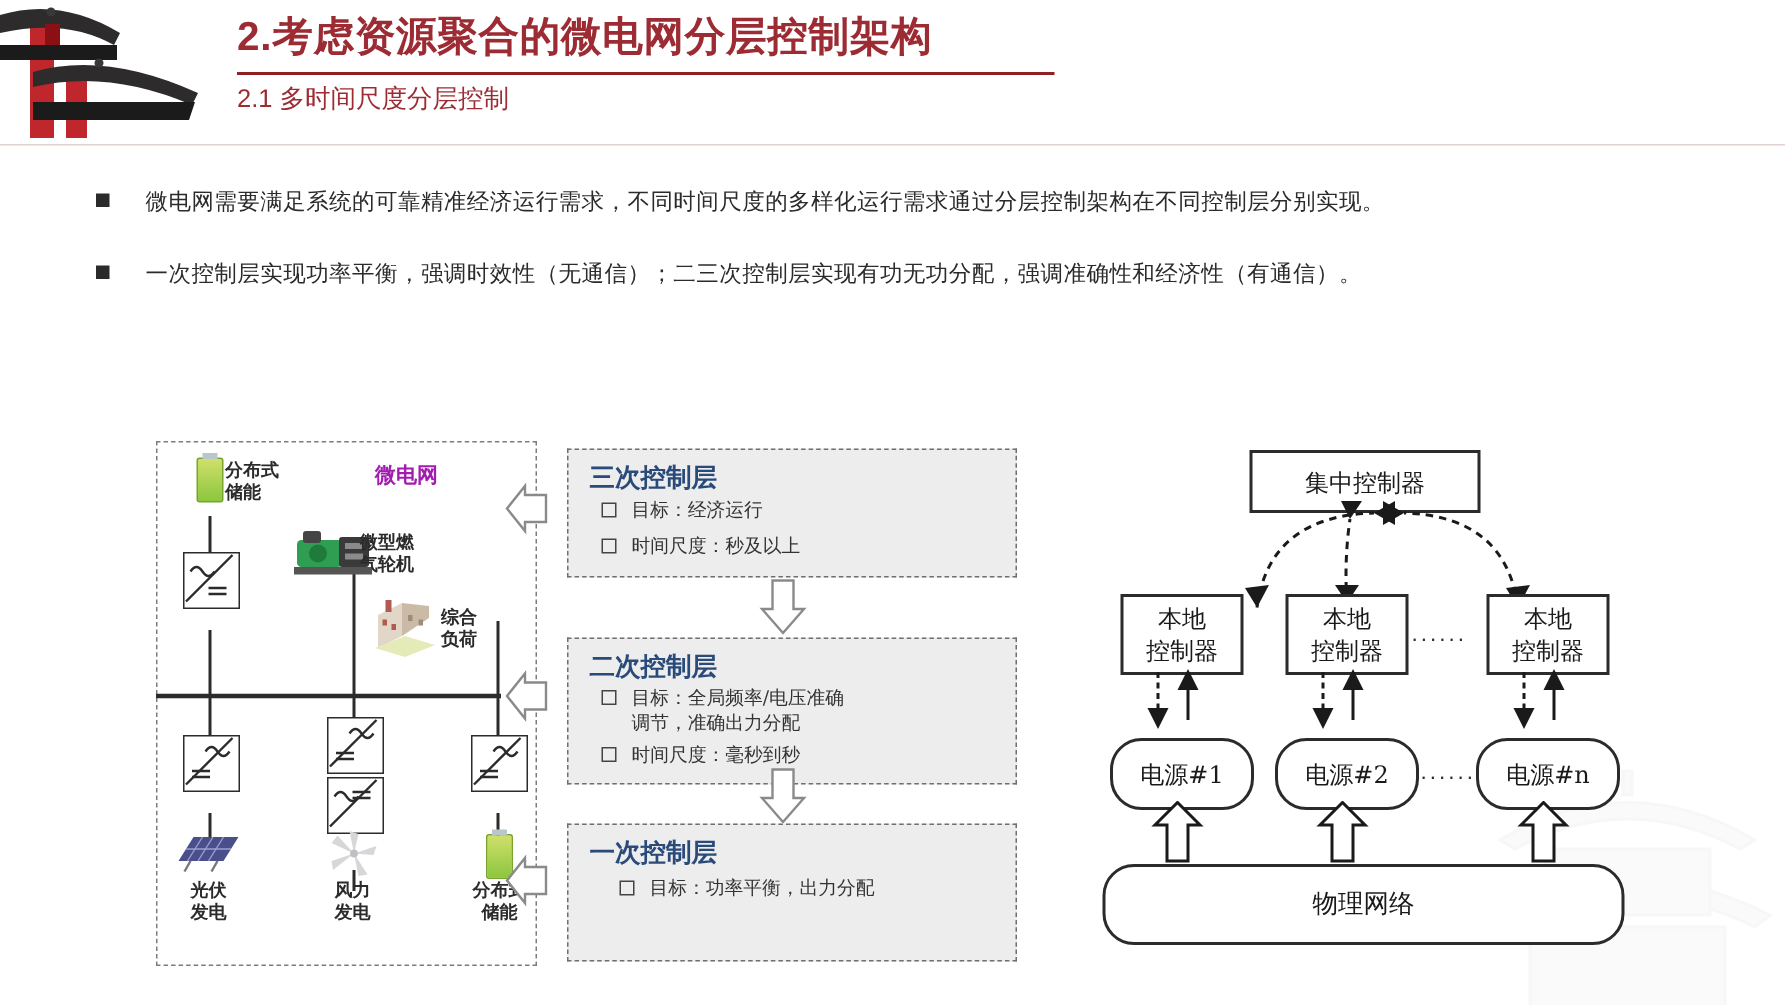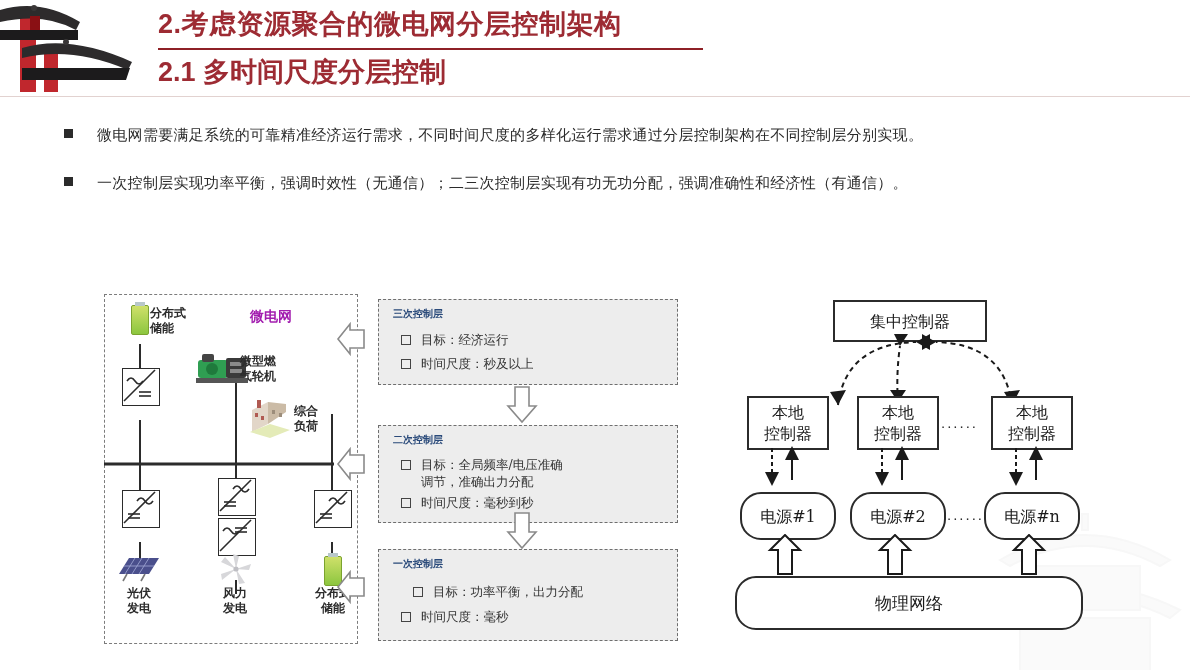--- a/index.html
+++ b/index.html
@@ -21,21 +21,21 @@
   .title{
     position:absolute;left:158px;top:6px;
     font-size:27px;font-weight:bold;color:#9d2b33;
     letter-spacing:.5px;white-space:nowrap;
   }
   .title-rule{
     position:absolute;left:158px;top:48px;width:545px;height:2px;background:#8e2026;
   }
   .subtitle{
     position:absolute;left:158px;top:54px;
-    font-size:27px;color:#9d2b33;font-weight:700;white-space:nowrap;
+    font-size:17px;color:#9d2b33;font-weight:400;white-space:nowrap;
   }
   .hdr-rule{
     position:absolute;left:0;top:96px;width:1190px;height:1px;background:#e2d2d0;
   }
   .logo{position:absolute;left:963px;top:28px;width:180px;height:52px;}
   .logo-seal{
     position:absolute;left:0;top:0;width:48px;height:48px;border-radius:50%;
     border:1.6px solid #b13a40;
   }
   .logo-seal:before{
@@ -79,21 +79,21 @@
   .batt:before{content:"";position:absolute;left:3px;top:-4px;width:10px;height:4px;background:#b8c7c9;}
   .gen{position:absolute;width:54px;height:34px;}
   .bldg{position:absolute;width:44px;height:40px;}
   .pv{position:absolute;width:48px;height:26px;}
   .wind{position:absolute;width:34px;height:34px;}
   
   .layer{
     position:absolute;border:1.8px dashed #6f6f6f;background:#ededed;
   }
   .layer-title{
-    position:absolute;left:14px;top:7px;font-size:10px;font-weight:bold;color:#2a4a7a;
+    position:absolute;left:14px;top:7px;font-size:17px;font-weight:bold;color:#2a4a7a;
     font-family:"DejaVu Serif","Liberation Serif",serif;
   }
   .layer-item{
     position:absolute;display:flex;align-items:flex-start;font-size:12.5px;color:#333;
     font-family:"DejaVu Serif","Liberation Serif",serif;line-height:17px;
   }
   .sq{width:8px;height:8px;border:1.6px solid #444;margin-top:4px;margin-right:10px;flex:0 0 auto;}
   
   .rbox{
     position:absolute;border:2px solid #2b2b2b;background:#fff;
@@ -318,24 +318,20 @@
 <svg style="position:absolute;left:505px;top:512px;" width="34" height="38">
   <path d="M10 1 L24 1 L24 20 L31 20 L17 36 L3 20 L10 20 Z" fill="#ffffff" stroke="#8a8a8a" stroke-width="1.6"></path>
 </svg>
 
 <div class="layer" style="left:378px;top:549px;width:298px;height:90px;">
   <div class="layer-title">一次控制层</div>
   <div class="layer-item" style="left:22px;top:33px;width:262px;padding-left:12px;">
     <div class="sq"></div>
     <div>目标：功率平衡，出力分配</div>
   </div>
-  <div class="layer-item" style="left:22px;top:58px;width:262px;">
-    <div class="sq"></div>
-    <div>时间尺度：毫秒</div>
-  </div>
 </div>
 
 <div class="rbox" style="left:833px;top:300px;width:150px;height:38px;">
   <span>集中控制器</span>
 </div>
 
 <svg style="position:absolute;left:720px;top:290px;" width="400" height="190">
   <g stroke="#1a1a1a" stroke-width="2" fill="none" stroke-dasharray="5,4">
     <path d="M118 115 Q126 54 196 52"></path>
     <path d="M178 112 Q176 84 180 56"></path>

